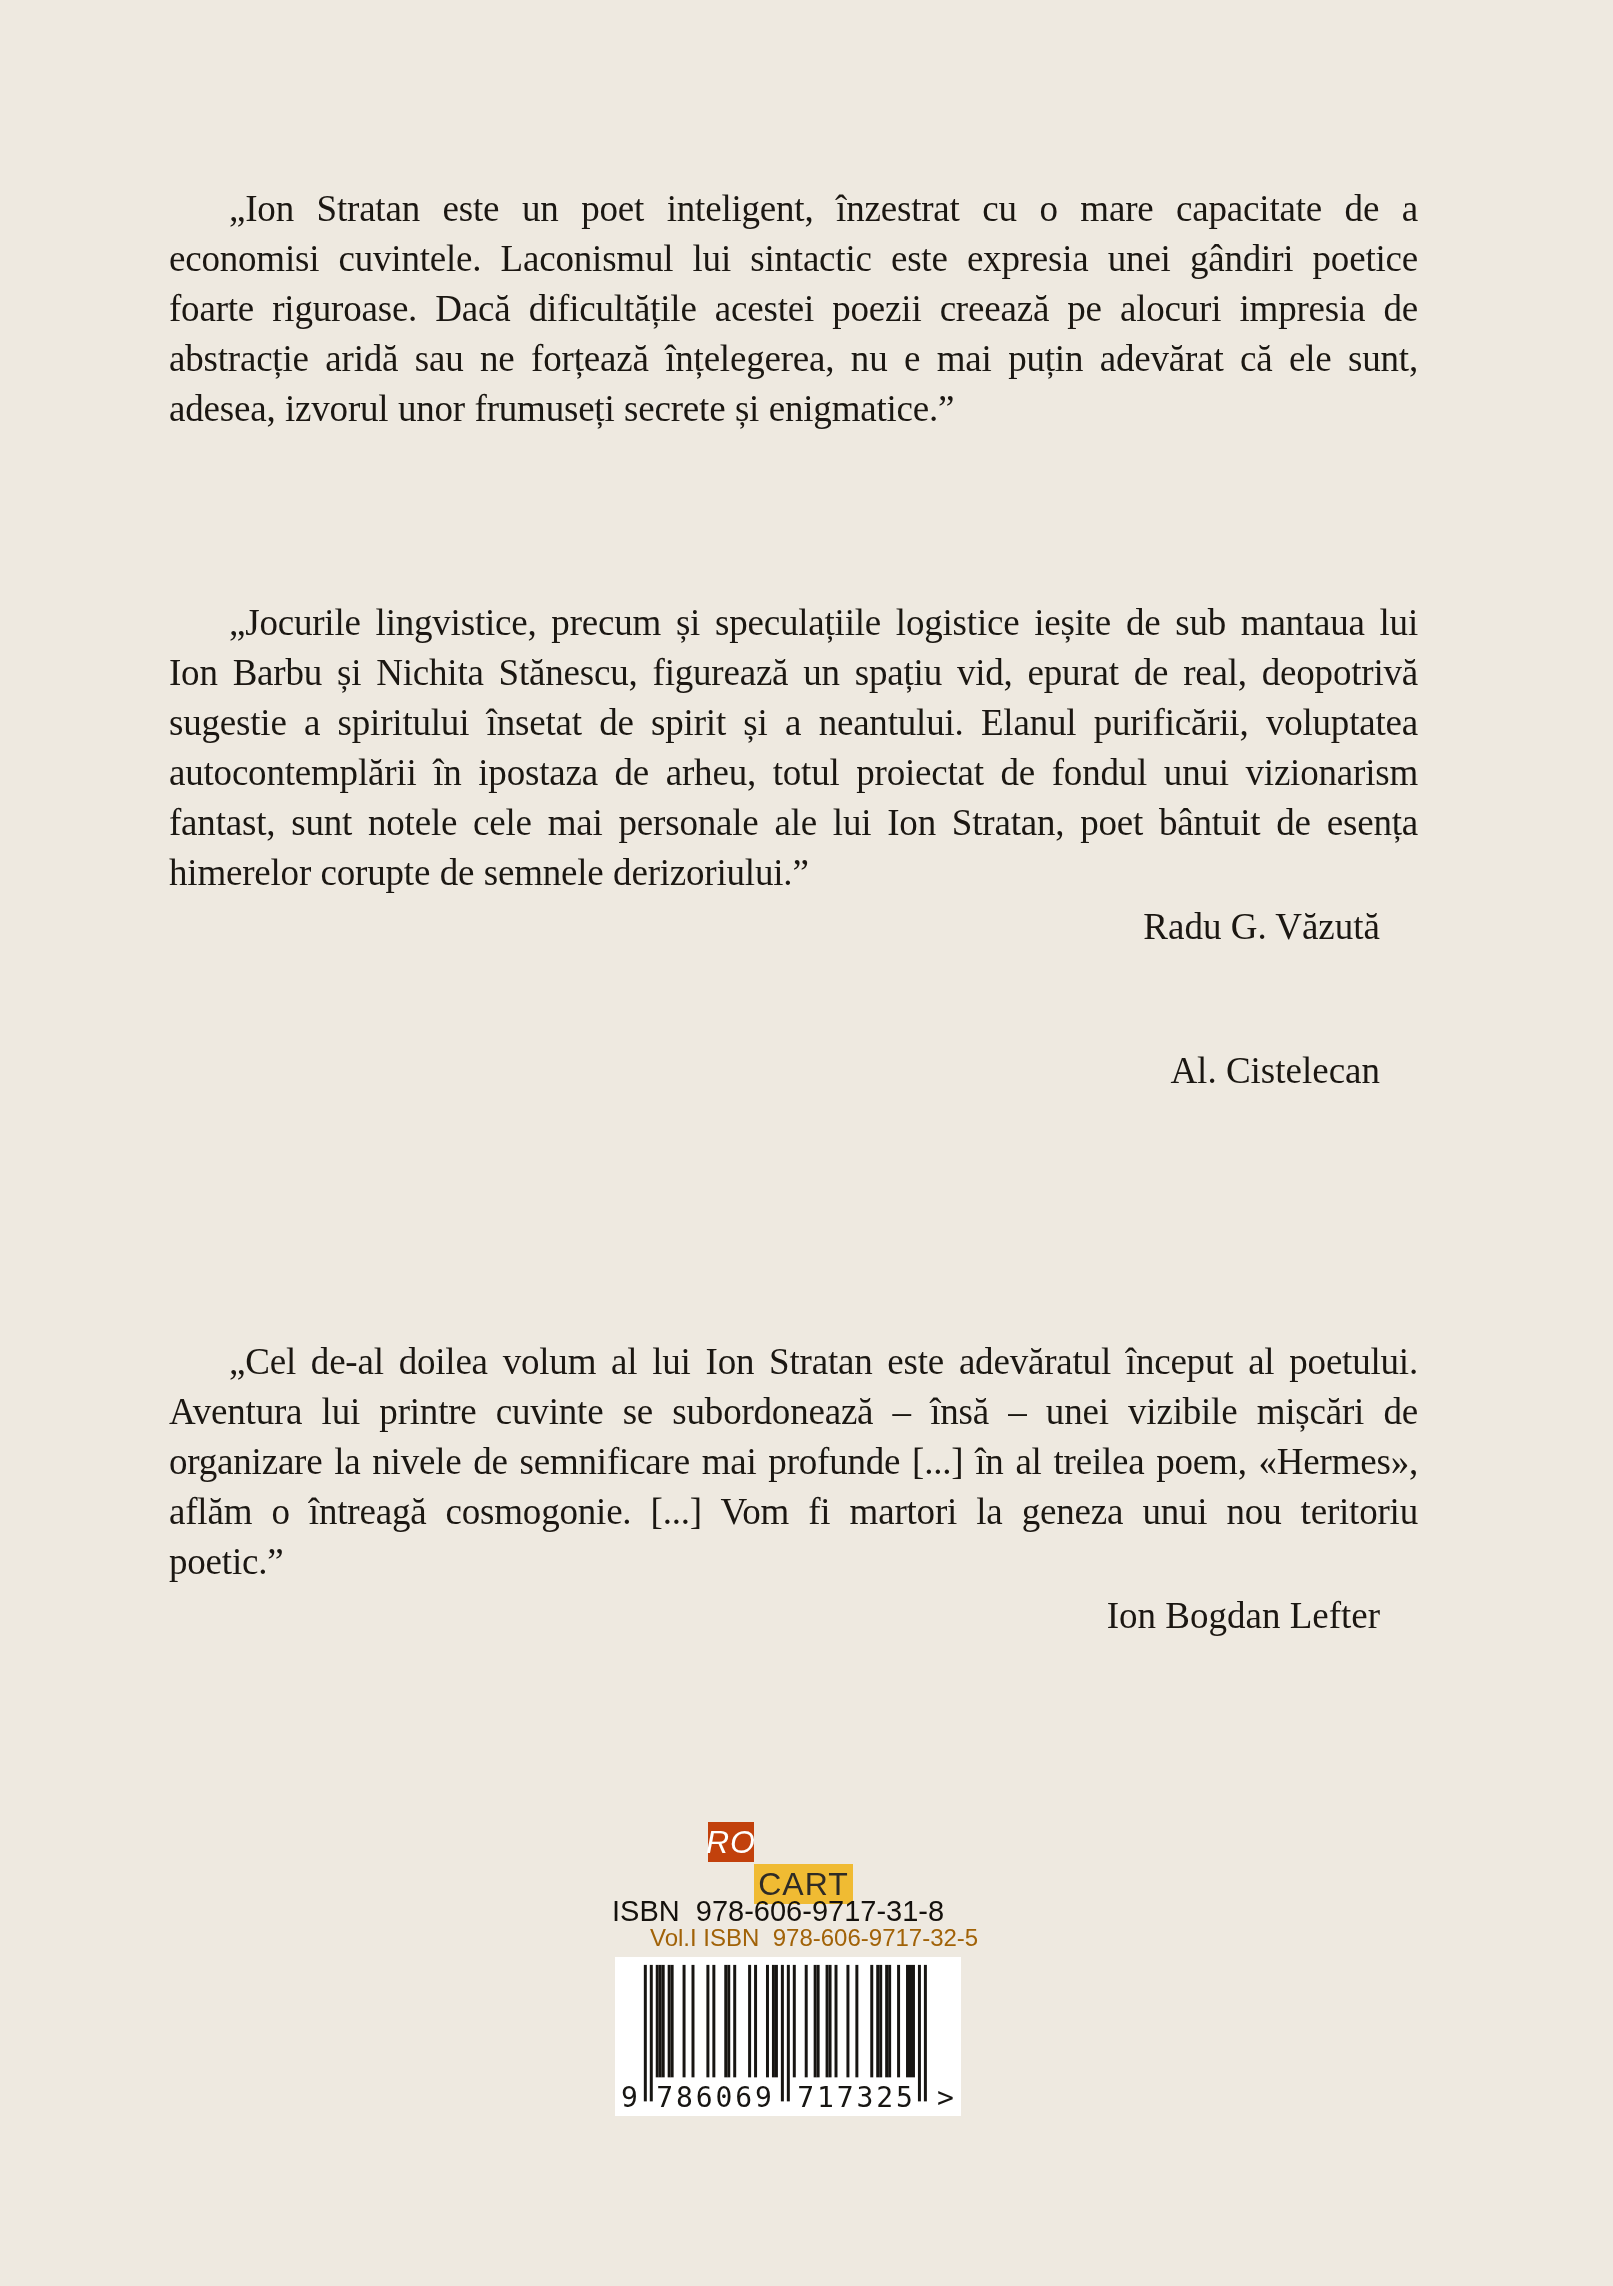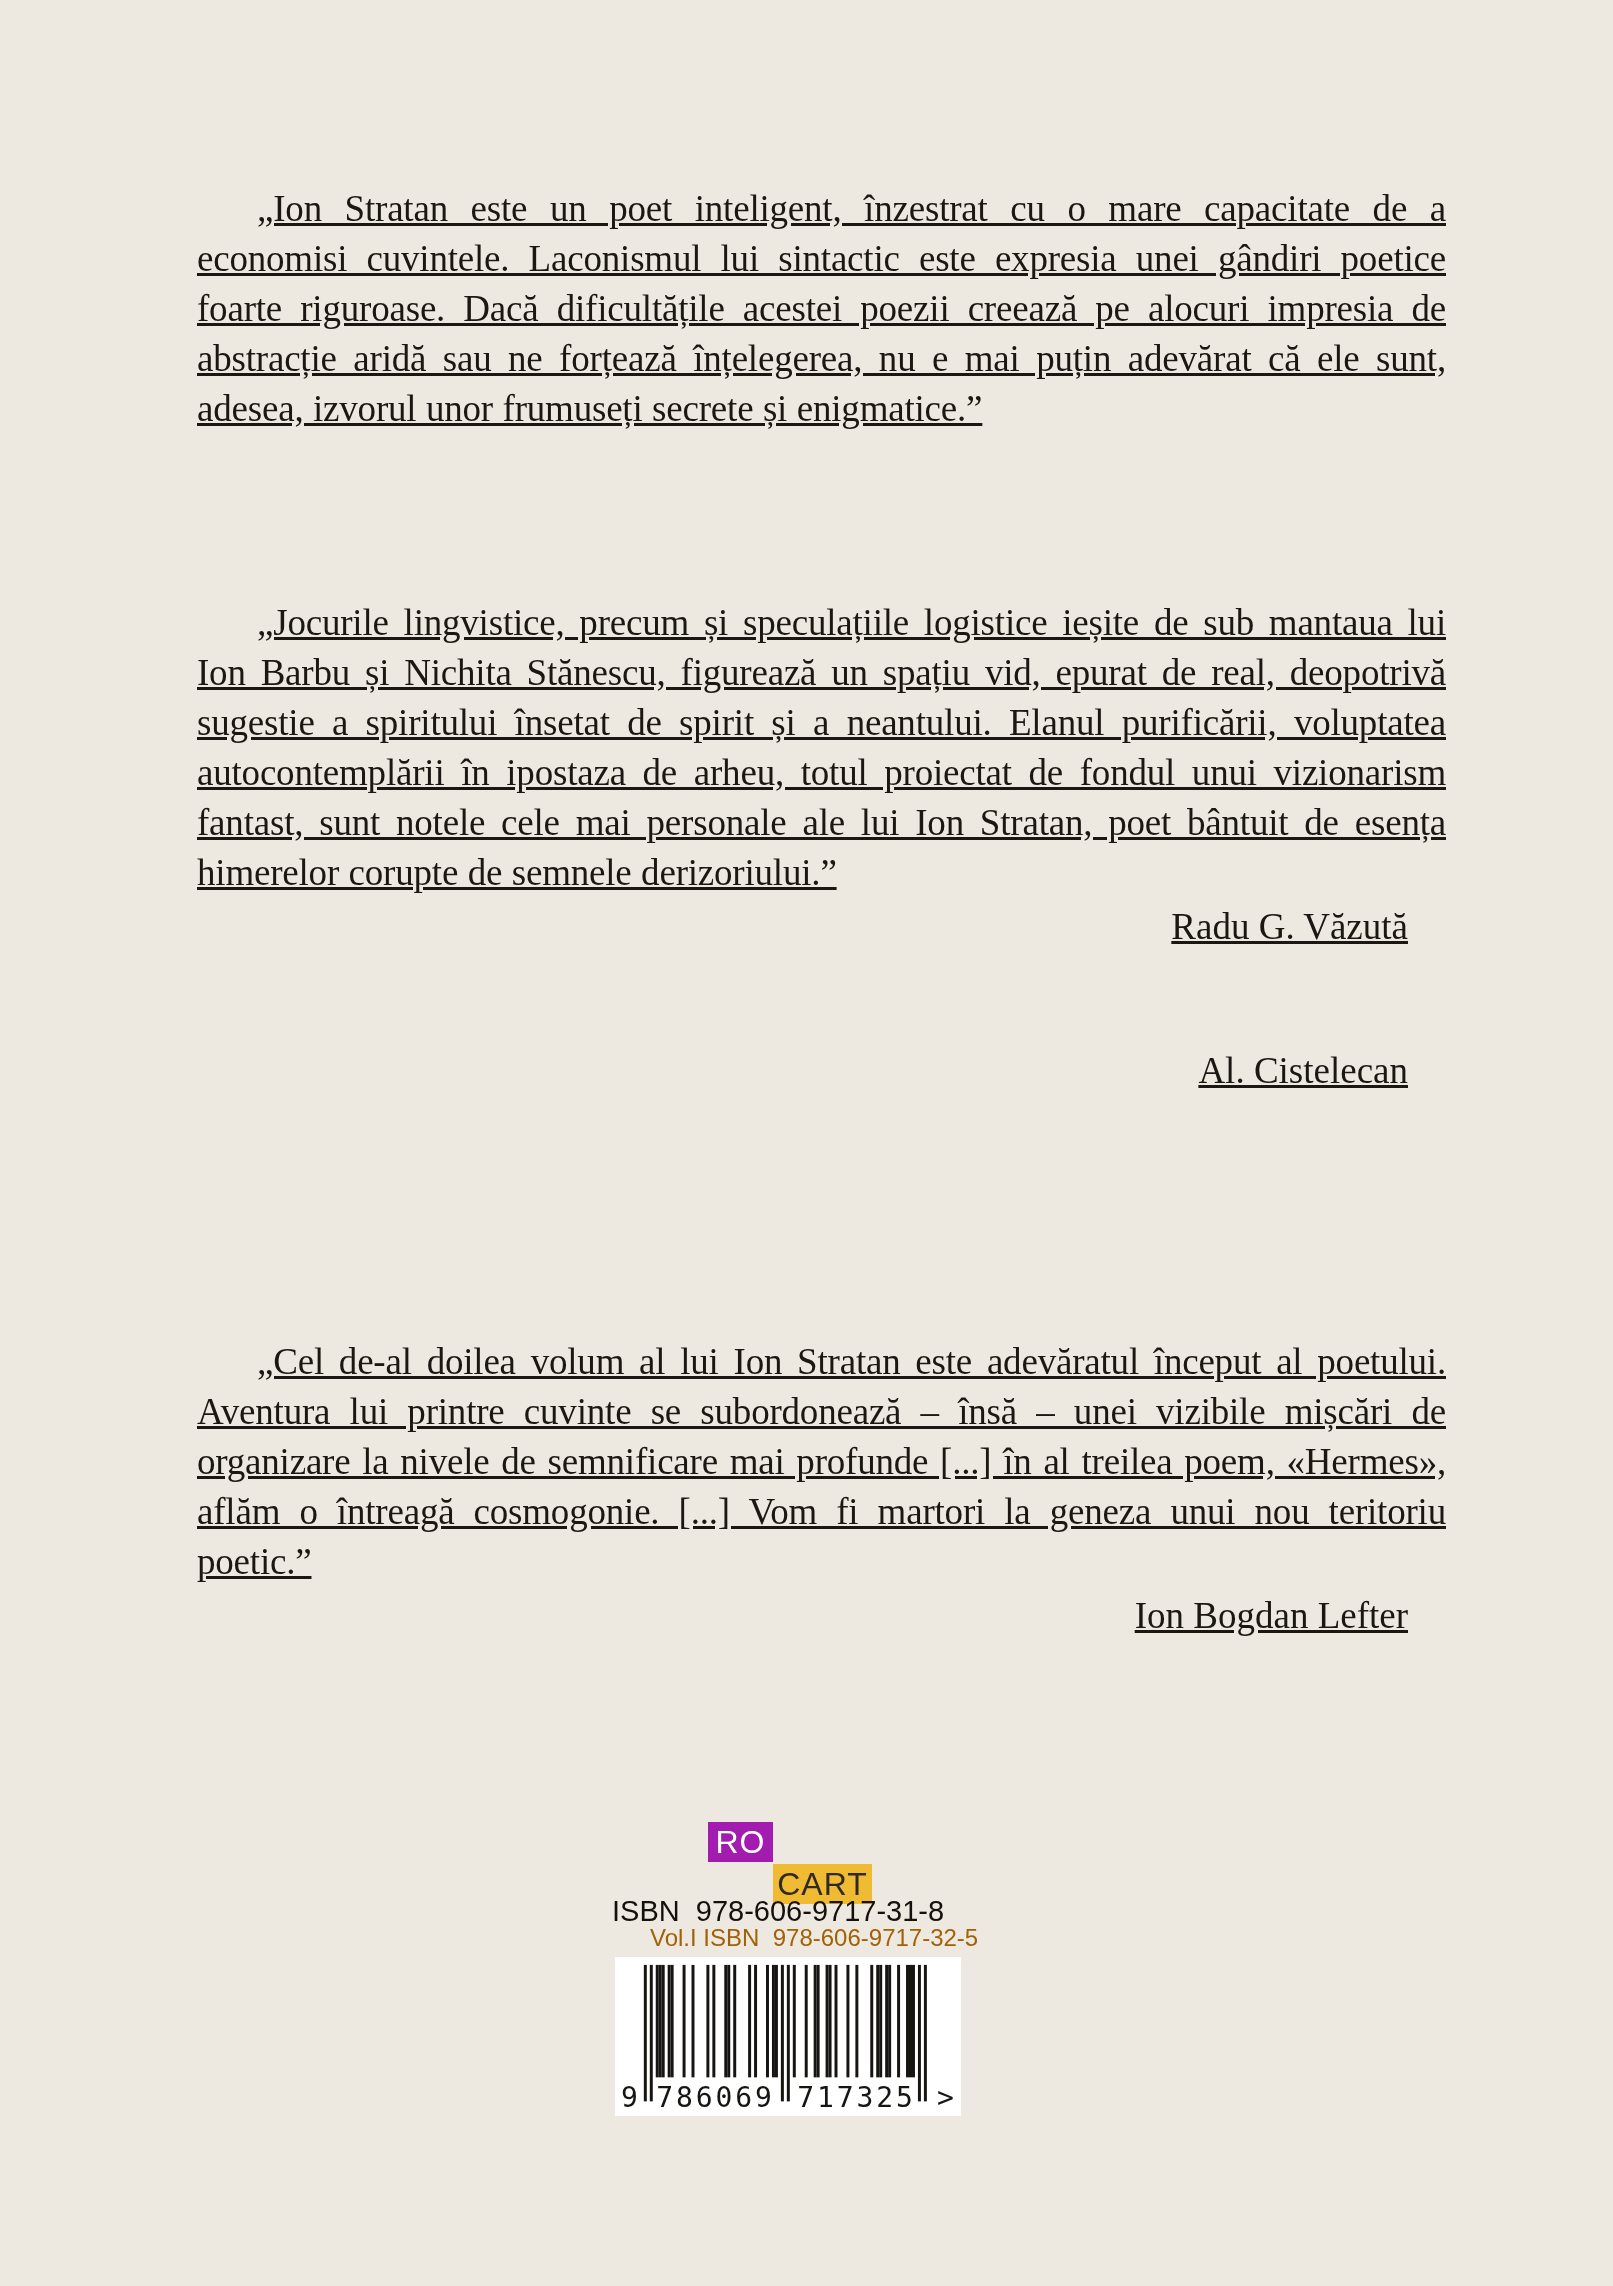--- a/index.html
+++ b/index.html
@@ -11,23 +11,22 @@
     position: relative;
     width: 1614px;
     height: 2286px;
     background: #eee9e0;
     overflow: hidden;
     font-family: "Liberation Serif", "DejaVu Serif", serif;
     color: #1b1712;
   }
   .quote-group {
     position: absolute;
-    left: 197px;
+    left: 169px;
     width: 1249px;
-    text-decoration: underline;
   }
   .quote-text {
     font-size: 37px;
     line-height: 50px;
     text-align: justify;
     text-indent: 60px;
     letter-spacing: -0.2px;
     word-spacing: 0.5px;
     margin: 0;
   }
@@ -54,23 +53,24 @@
   .logo-box {
     display: flex;
     align-items: center;
     justify-content: center;
     height: 40px;
     font-size: 32px;
     letter-spacing: 1px;
     transform-origin: left center;
   }
   .logo-ro {
-    width: 65px;
-    background: #a21caf;
+    width: 46px;
+    background: #c2410c;
     color: #ffffff;
+    font-style: italic;
   }
   .logo-cart {
     width: 99px;
     background: #f0bb33;
     color: #2e2b26;
     margin-top: 42px;
   }
   .isbn-line1 {
     position: absolute;
     left: 612px;

